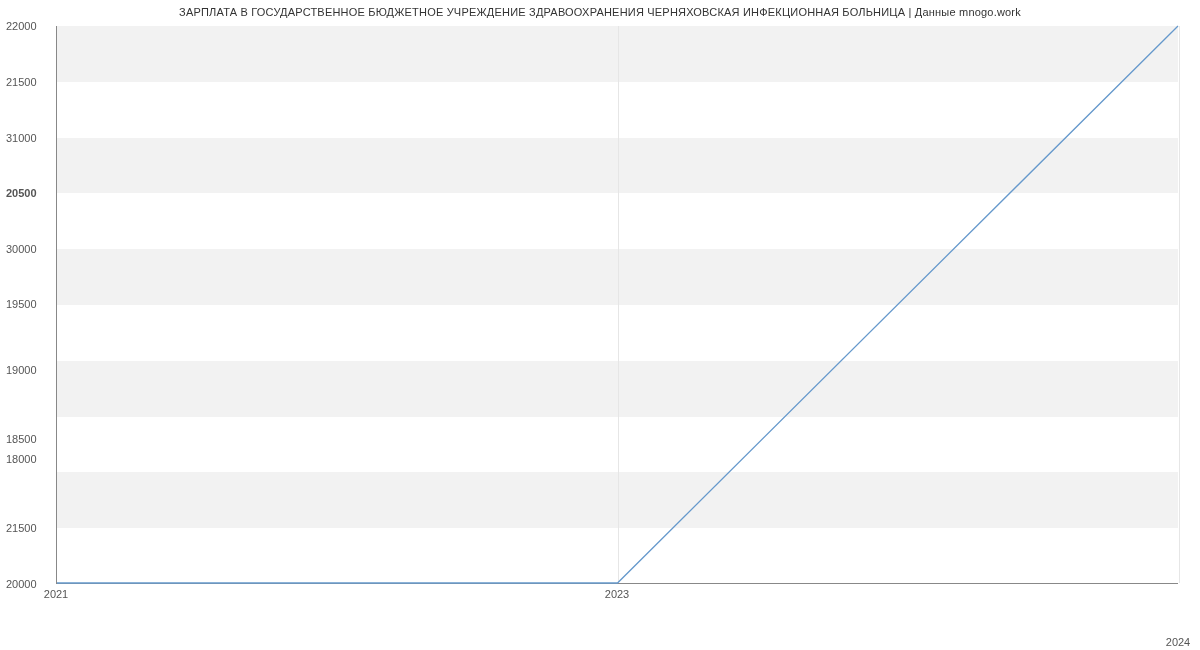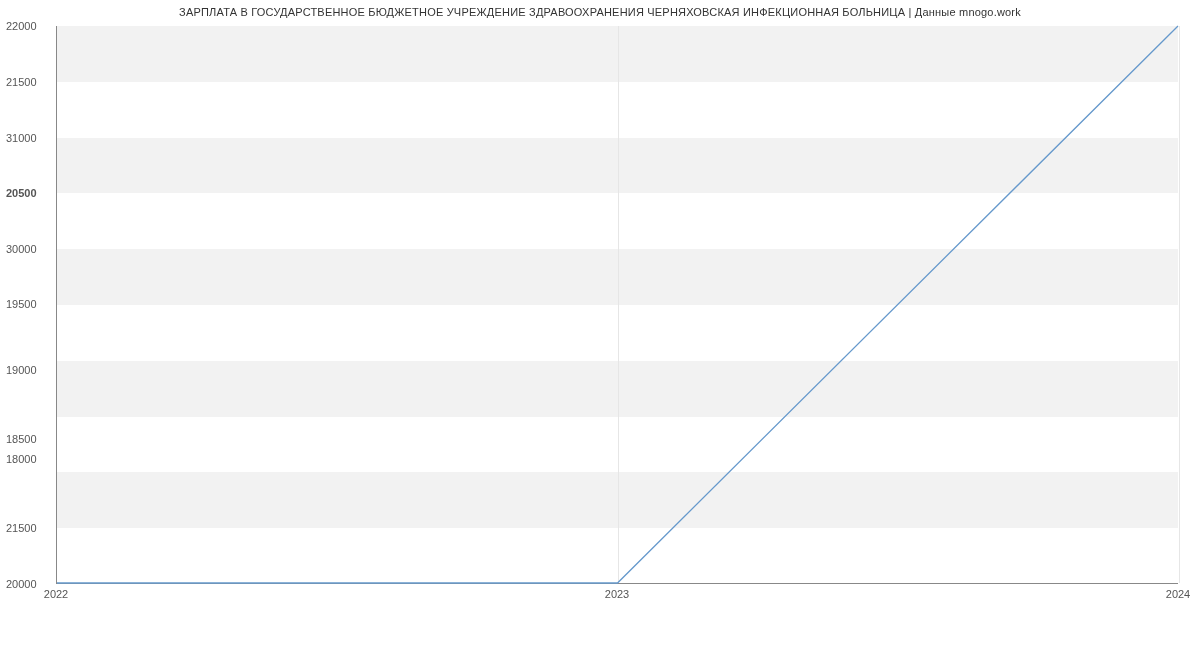--- a/index.html
+++ b/index.html
@@ -100,16 +100,16 @@
     <div class="ytick-label" style="top: 439px;">18500</div>
     <div class="ytick-label" style="top: 370px;">19000</div>
     <div class="ytick-label" style="top: 304px;">19500</div>
     <div class="ytick-label" style="top: 249.2px;">30000</div>
     <div class="ytick-label" style="top: 193.4px; font-weight: bold;">20500</div>
     <div class="ytick-label" style="top: 137.6px;">31000</div>
     <div class="ytick-label" style="top: 81.8px;">21500</div>
     <div class="ytick-label" style="top: 26px;">22000</div>
   </div>
 <div id="xticks">
-    <div class="xtick-label" style="left: 56px;">2022</div>
+    <div class="xtick-label" style="left: 56px;">2021</div>
     <div class="xtick-label" style="left: 617px;">2023</div>
-    <div class="xtick-label" style="left: 1178px;">2024</div>
+    <div class="xtick-label" style="left: 1178px; margin-top: 48px;">2024</div>
   </div>
 
 </body></html>

